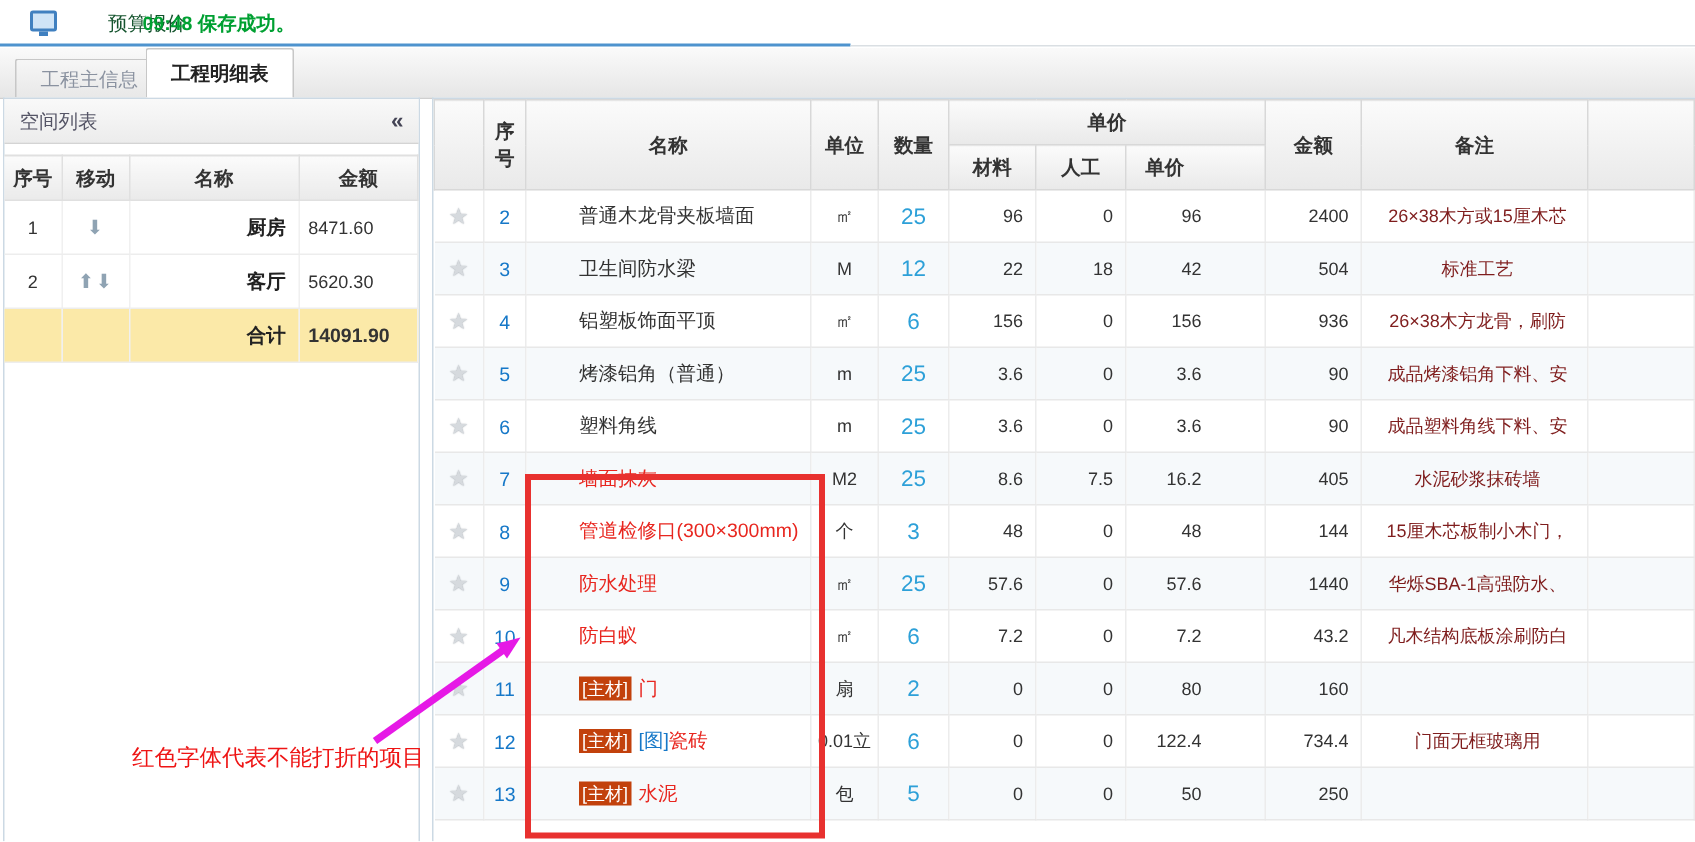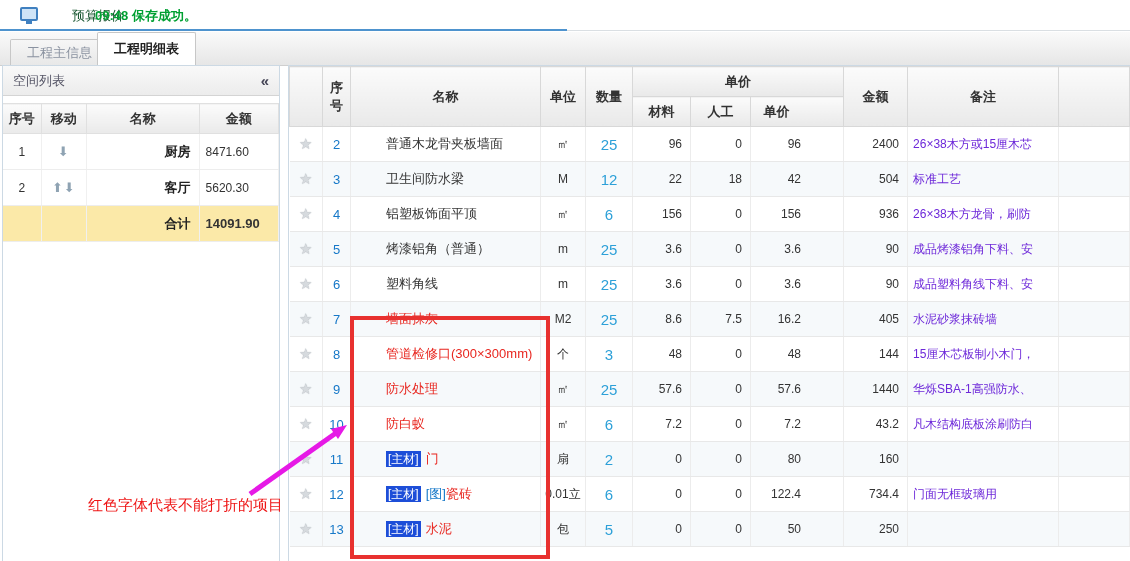--- a/index.html
+++ b/index.html
@@ -55,23 +55,23 @@
   .detail-table tr.alt td{background:#f6f9fb;}
   .c-star{text-align:center;color:#d6dade;text-shadow:0 0 1px #969ca3;font-size:15px;cursor:pointer;}
   .c-no{color:#1678c8;text-align:center;font-size:13px;}
   .c-name{text-align:left;padding-left:35px;font-size:13px;}
   .c-name .red-text{color:#e8261f;}
   .c-unit{text-align:center;}
   .c-qty{text-align:center;color:#2da0d8;font-size:15px;}
   .c-num{text-align:right;padding-right:8px;}
   .c-price{text-align:right;padding-right:42px;}
   .c-amt{text-align:right;padding-right:8px;}
-  .c-note{text-align:left;padding-left:5px;color:#6d28d9;}
+  .c-note{text-align:center;padding-left:5px;color:#7f1d1d;}
   th.h-price{padding-right:42px;}
-  .badge{display:inline-block;background:#1d4ed8;color:#fff;padding:0 2px;margin-right:5px;font-size:12px;line-height:16px;}
+  .badge{display:inline-block;background:#c2410c;color:#fff;padding:0 2px;margin-right:5px;font-size:12px;line-height:16px;}
   .pic-link{color:#1678c8;cursor:pointer;}
 
   
   .red-box{position:absolute;left:350px;top:316px;width:192px;height:235px;border:4px solid #e8312f;
            z-index:5;pointer-events:none;}
   .arrow-overlay{position:absolute;left:0;top:0;z-index:6;pointer-events:none;}
   .note-red{position:absolute;left:88px;top:496px;color:#ee1515;font-size:15px;z-index:6;}
 </style>
 </head>
 <body>

